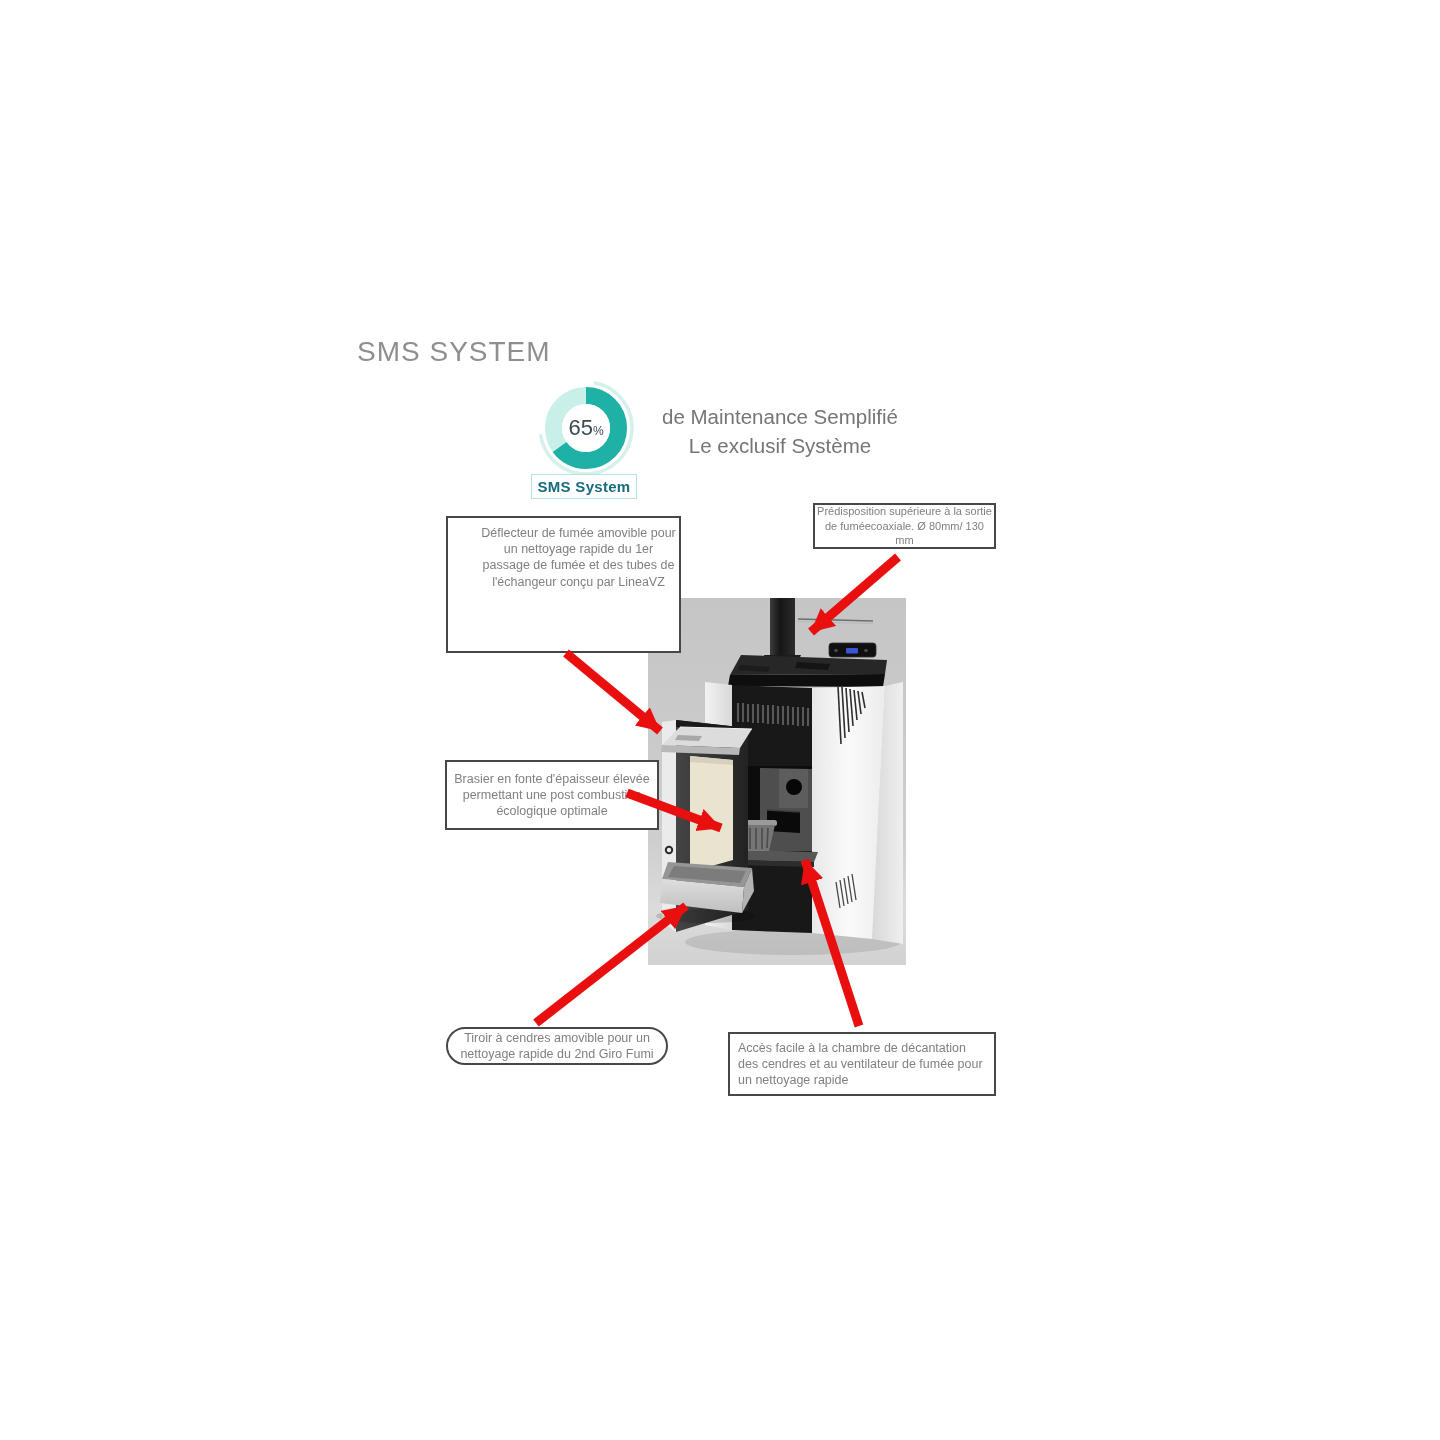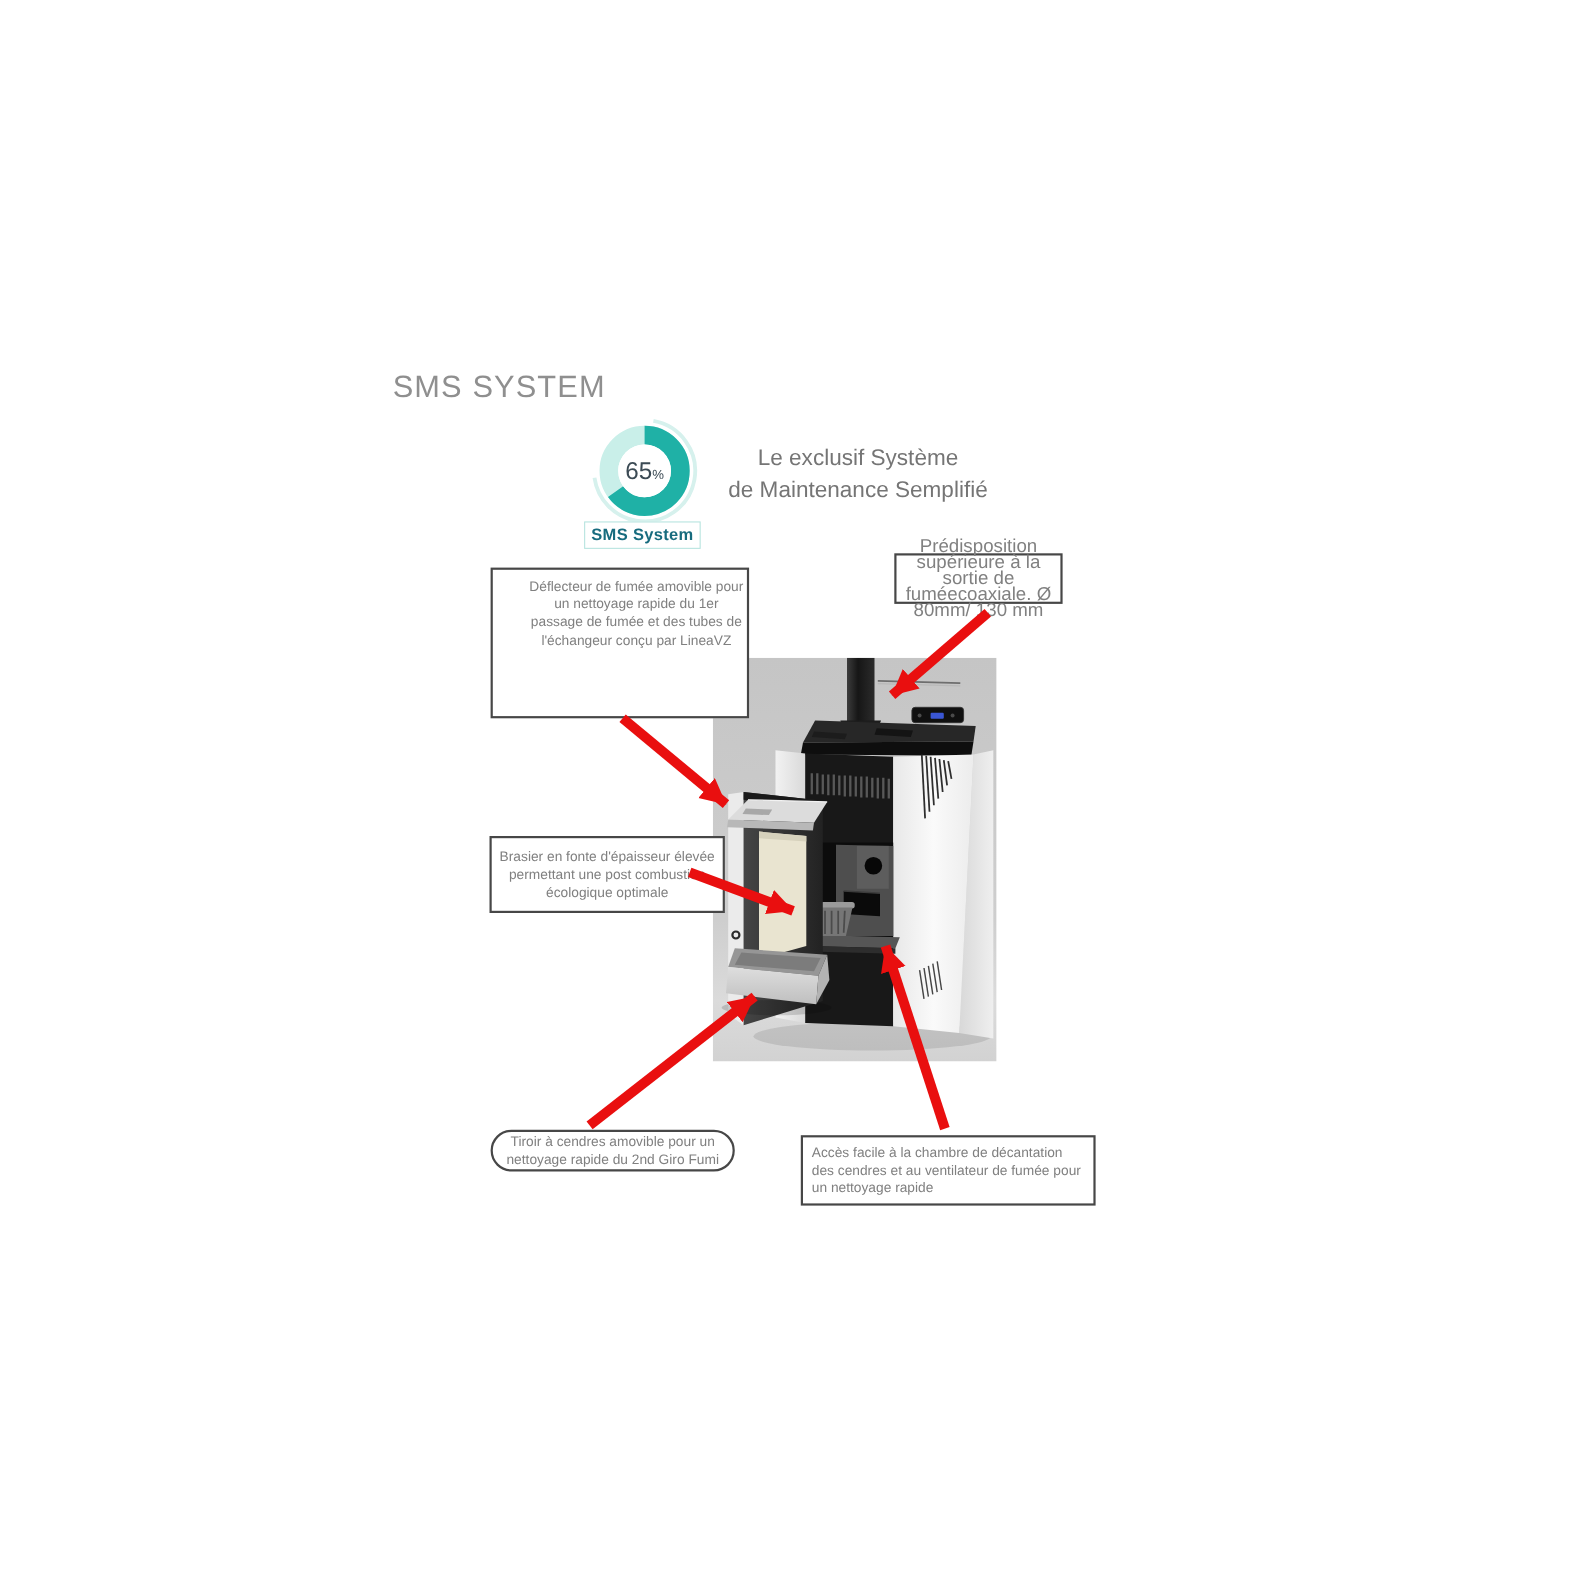--- a/index.html
+++ b/index.html
@@ -22,21 +22,21 @@
     display:flex;align-items:center;justify-content:center;
     font-size:15px;font-weight:bold;color:#176b7e;letter-spacing:0.3px;
   }
   .callout{
     position:absolute;background:#ffffff;border:2px solid #474747;
     box-sizing:border-box;color:#808080;font-size:12.5px;line-height:16.2px;
     text-align:center;display:flex;flex-direction:column;justify-content:center;
     padding:3px 2px;
   }
   .callout .para + .para{margin-top:16px;}
-  #callout-flue{left:813px;top:503px;width:153px;height:46px;font-size:17px;line-height:14.6px;}
+  #callout-flue{left:813px;top:503px;width:183px;height:46px;font-size:11px;line-height:14.6px;}
   #callout-deflector{left:446px;top:516px;width:235px;height:137px;justify-content:flex-start;padding-top:7px;padding-left:32px;}
   #callout-brazier{left:445px;top:760px;width:214px;height:70px;justify-content:center;}
   #callout-ash{left:446px;top:1027px;width:222px;height:38px;border-radius:19px;}
   #callout-chamber{left:728px;top:1032px;width:268px;height:64px;text-align:left;padding:4px 8px;}
   .photo{position:absolute;left:648px;top:598px;width:258px;height:367px;}
   .arrows{position:absolute;left:0;top:0;z-index:5;pointer-events:none;}
 </style>
 </head>
 <body>
 
@@ -49,22 +49,22 @@
       <circle r="46" fill="none" stroke="#d6f1ed" stroke-width="3.5" stroke-dasharray="202 289" transform="rotate(-80)"></circle>
       <circle r="32.5" fill="none" stroke="#c9efe9" stroke-width="17"></circle>
       <circle r="32.5" fill="none" stroke="#1fb1a6" stroke-width="17" stroke-dasharray="132.7 204.2" transform="rotate(-90)"></circle>
       <circle r="24" fill="#ffffff"></circle>
       <text text-anchor="middle" x="0" y="7" fill="#3b4a54" font-family="Liberation Sans, sans-serif"><tspan font-size="22">65</tspan><tspan font-size="12">%</tspan></text>
     </g>
   </svg>
   <div class="badge-label">SMS System</div>
 
   <div class="headline">
+    <div>de Maintenance Semplifié</div>
     <div>Le exclusif Système</div>
-    <div>de Maintenance Semplifié</div>
   </div>
 
   <svg class="photo" width="258" height="367" viewBox="0 0 258 367">
     <defs>
       <linearGradient id="bgG" x1="0" y1="0" x2="0" y2="1">
         <stop offset="0" stop-color="#c5c5c5"></stop>
           <stop offset="0.65" stop-color="#cecece"></stop>
         <stop offset="0.85" stop-color="#dbdbdb"></stop>
           <stop offset="1" stop-color="#d2d2d2"></stop>
       </linearGradient>

